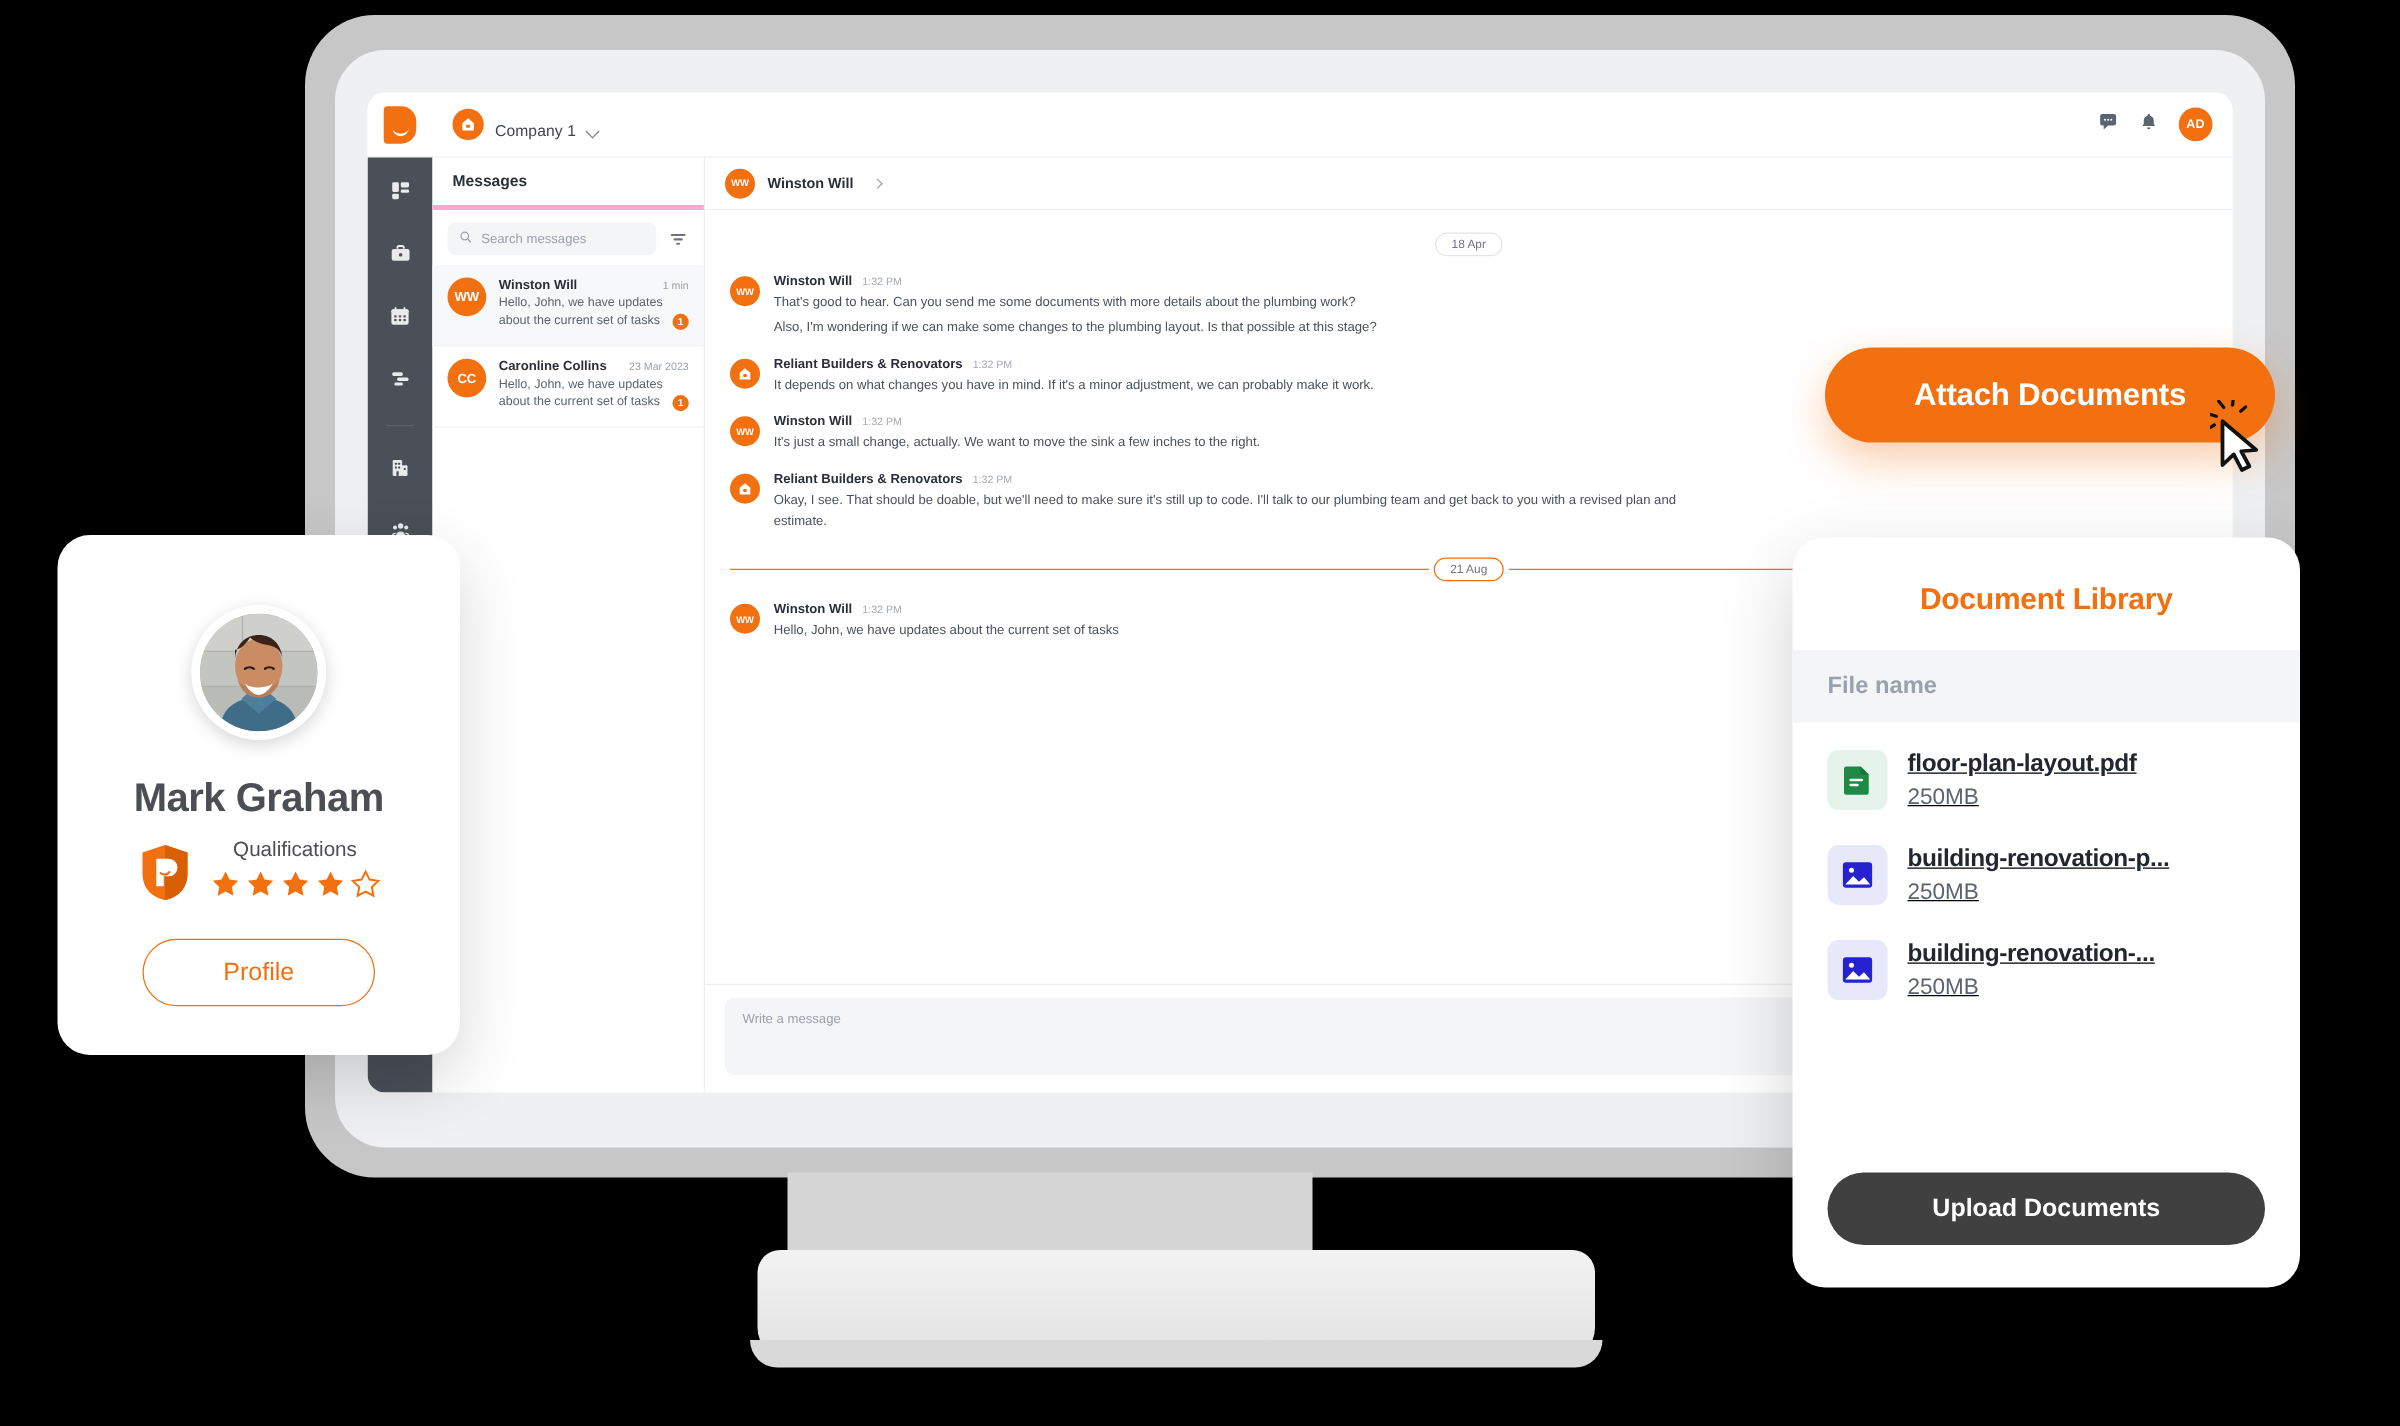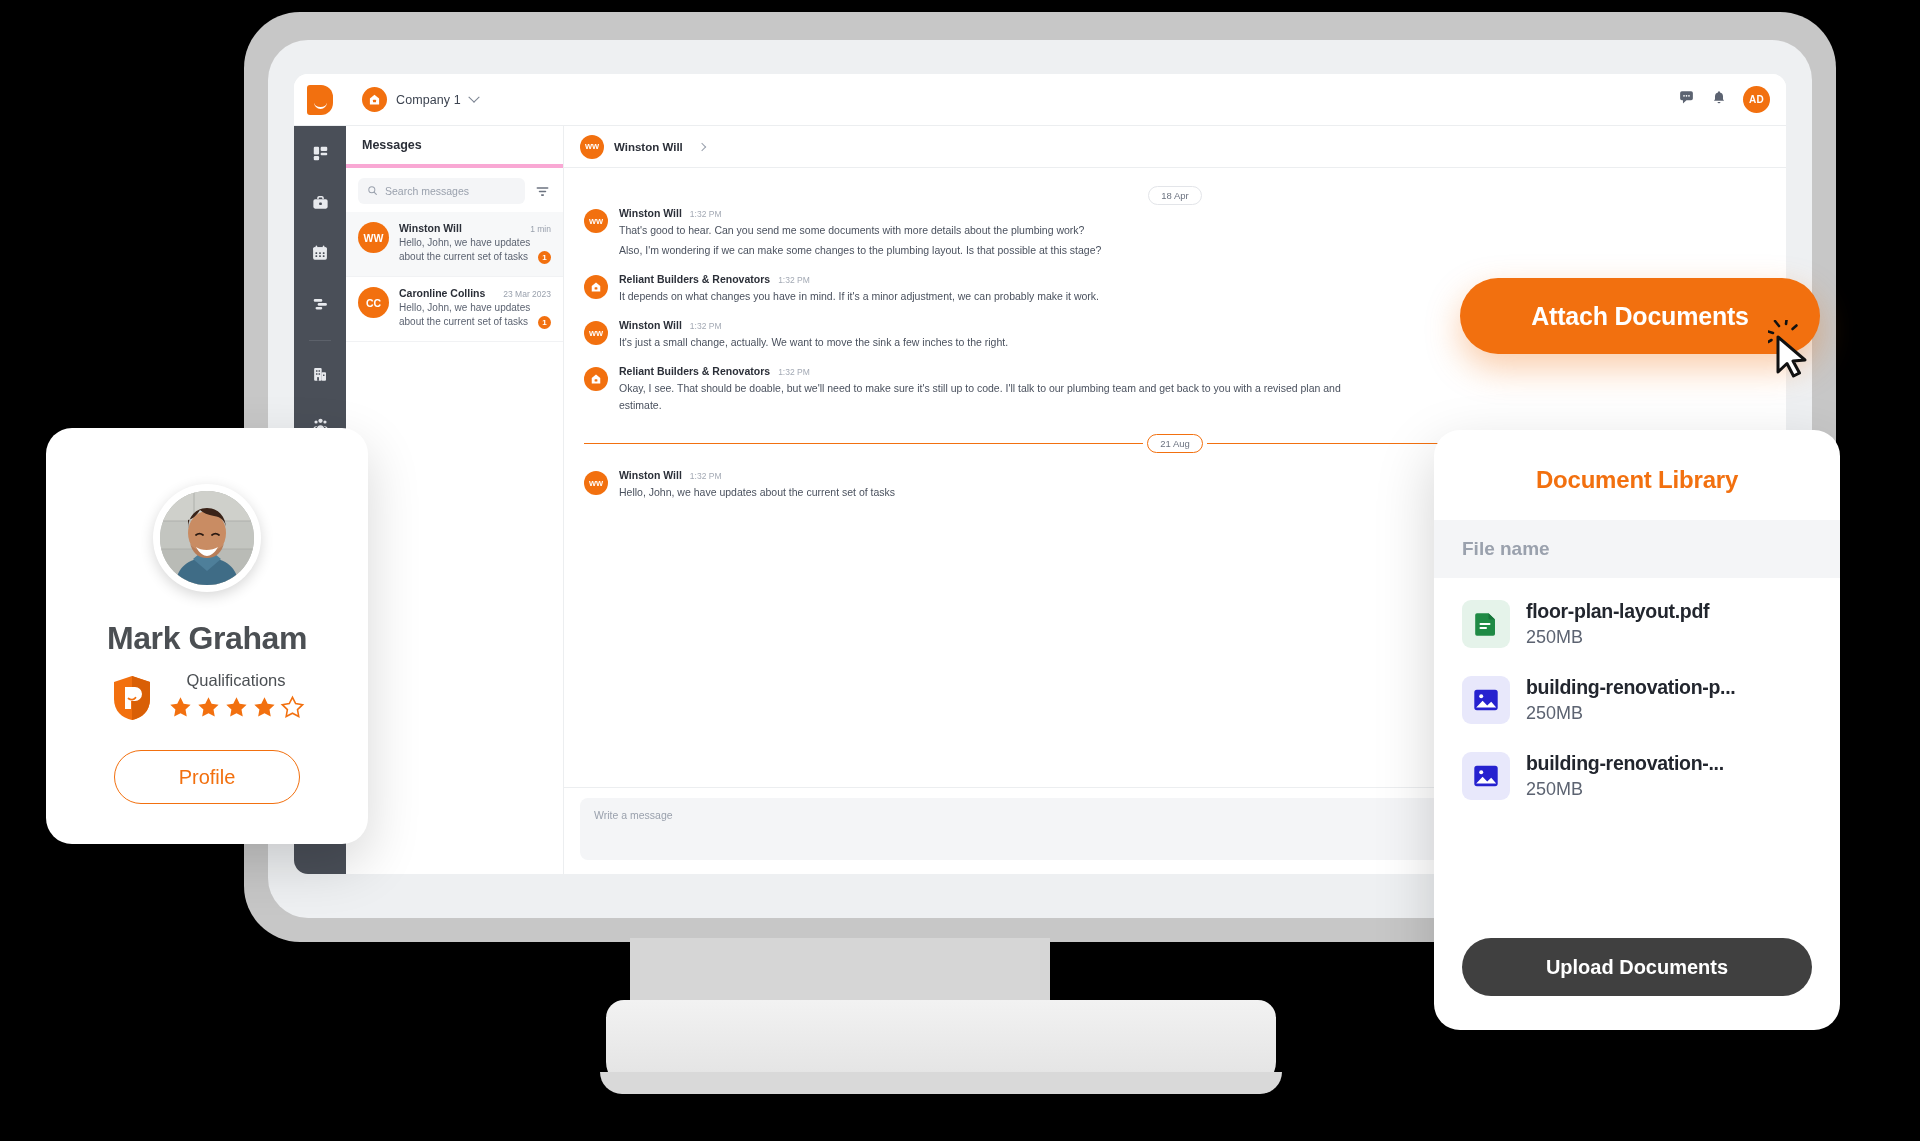--- a/index.html
+++ b/index.html
@@ -85,21 +85,21 @@
     position: absolute;
     left: 7px; top: 14px;
     width: 13px; height: 8px;
     border: 2.2px solid #ffffff;
     border-top: none; border-left: none; border-right: none;
     border-bottom-right-radius: 9px;
     border-bottom-left-radius: 9px;
     border-bottom-width: 2.4px;
   }
   .company-chip {
-    display: flex; align-items: center; gap: 9px;
+    display: flex; align-items: flex-end; gap: 9px;
     margin-left: 16px;
     cursor: pointer;
   }
   .company-avatar {
     width: 25px; height: 25px; border-radius: 50%;
     background: #f2700f;
     display: flex; align-items: center; justify-content: center;
   }
   .company-name { font-size: 12.5px; color: #3d4451; letter-spacing: .1px; }
   .chev { width: 8px; height: 8px; border-right: 1.6px solid #7b8391; border-bottom: 1.6px solid #7b8391; transform: rotate(45deg) translate(-2px,-2px); }
@@ -194,21 +194,21 @@
     width: 24px; height: 24px; border-radius: 50%;
     background: #f2700f; color: #fff;
     font-size: 7.5px; font-weight: bold;
     display: flex; align-items: center; justify-content: center;
   }
   .chat-head-name { font-size: 11.5px; font-weight: bold; color: #2b2f38; }
   .chat-head-chev { width: 6px; height: 6px; border-right: 1.5px solid #9aa1ad; border-bottom: 1.5px solid #9aa1ad; transform: rotate(-45deg); margin-left: 6px; }
 
   .chat-scroll { flex: 1 1 auto; padding: 14px 20px 8px 20px; overflow: hidden; }
 
-  .date-pill-wrap { display: flex; justify-content: center; margin: 4px 0 2px 0; }
+  .date-pill-wrap { display: flex; justify-content: center; margin: 4px 0 14px 0; }
   .date-pill {
     border: 1px solid #e3e5e9; border-radius: 12px;
     padding: 3px 12px; font-size: 9.5px; color: #6c7380;
     background: #fff;
   }
   .date-divider { display: flex; align-items: center; margin: 20px 0 16px 0; }
   .date-divider .line { flex: 1 1 auto; height: 1px; background: #f2700f; }
   .date-divider .pill {
     border: 1px solid #f2700f; border-radius: 12px;
     padding: 3px 12px; font-size: 9.5px; color: #6c7380;
@@ -314,21 +314,21 @@
     text-align: center; color: #f2700f;
     font-size: 24px; font-weight: bold;
     padding: 36px 0 26px 0;
     letter-spacing: -0.2px;
   }
   .doclib-thead {
     background: #f4f5f7;
     padding: 18px 28px;
     font-size: 19px; font-weight: bold; color: #9aa1ad;
   }
-  .doclib-list { flex: 1 1 auto; padding: 8px 0 0 0; }
+  .doclib-list { flex: 1 1 auto; padding: 8px 0 0 0; text-decoration: underline; }
   .doc-row { display: flex; align-items: center; gap: 16px; padding: 14px 28px; cursor: pointer; }
   .doc-ico {
     width: 48px; height: 48px; border-radius: 9px;
     display: flex; align-items: center; justify-content: center;
     flex: 0 0 auto;
   }
   .doc-ico.green { background: #e5f3ea; }
   .doc-ico.indigo { background: #e8e8fb; }
   .doc-meta { min-width: 0; }
   .doc-name { font-size: 19.5px; font-weight: bold; color: #22262e; white-space: nowrap; letter-spacing: -0.3px; }

